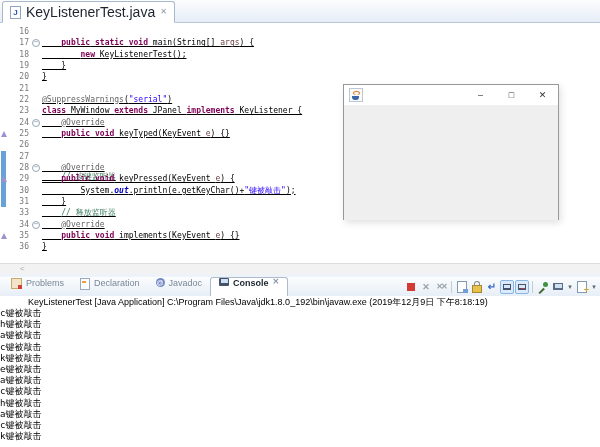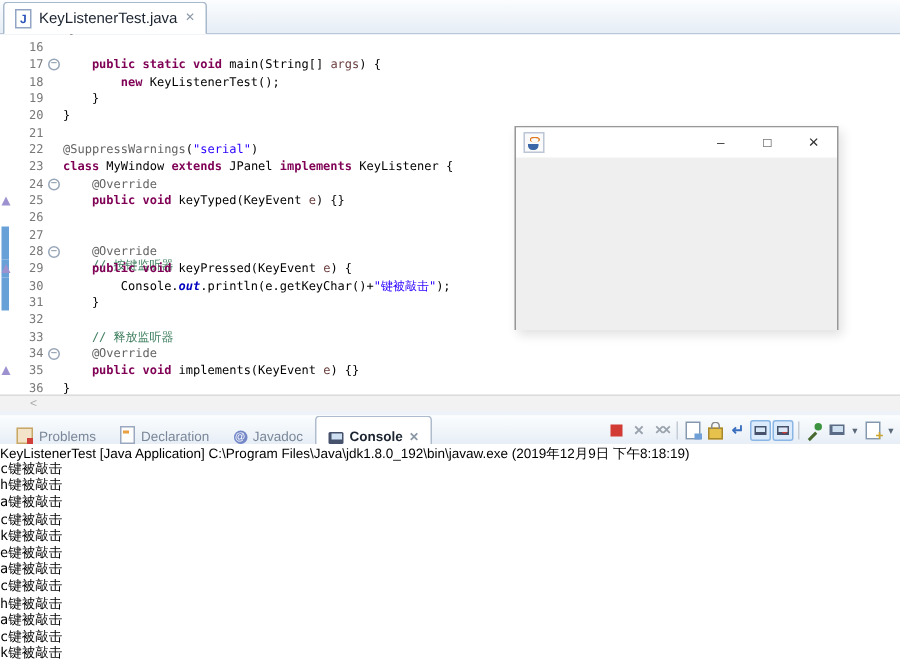--- a/index.html
+++ b/index.html
@@ -5,21 +5,21 @@
   html,body{margin:0;padding:0;background:#fff;}
   #screen{position:relative;width:600px;height:447px;overflow:hidden;background:#fff;
           font-family:"Liberation Sans",sans-serif;}
 
   
   #etabbar{position:absolute;left:0;top:0;width:600px;height:22px;
            background:linear-gradient(#fbfdfe,#e6edf6);border-bottom:1px solid #b9c8d9;}
   .etab{position:absolute;left:2px;top:1px;height:20px;background:#fff;
         border:1px solid #a9b9cc;border-bottom:1px solid #fff;border-radius:3px 3px 0 0;
         display:flex;align-items:center;gap:5px;padding:0 7px;}
-  .etab-label{font-size:10px;color:#1c2430;text-align:center;}
+  .etab-label{font-size:14px;color:#1c2430;text-align:center;}
   .tab-close{font-size:8px;color:#8b97a6;line-height:8px;}
   .fi-java{width:9px;height:11px;background:#fff;border:1px solid #93a5c4;position:relative;
            font-size:8px;font-weight:bold;color:#2a54b8;text-align:center;line-height:11px;}
 
   
   #editor{position:absolute;left:0;top:23px;width:600px;height:240px;background:#fff;
           font-family:"DejaVu Sans Mono",monospace;font-size:8px;overflow:hidden;}
   #sliver{position:absolute;left:46px;top:-1px;height:4px;overflow:hidden;
           font-family:"DejaVu Sans Mono",monospace;font-size:8px;color:#000;}
   #sliver span{display:block;margin-top:-7px;}
@@ -28,40 +28,40 @@
   .ruler{width:9px;position:relative;flex:none;}
   .diffseg{position:absolute;left:1px;top:0;bottom:0;width:5px;background:#68a0d8;}
   .ovr{position:absolute;left:1px;top:3px;width:0;height:0;
        border-left:3.5px solid transparent;border-right:3.5px solid transparent;
        border-bottom:6px solid #9e91cf;}
   .lnum{width:20px;flex:none;text-align:right;color:#787878;font-size:8px;}
   .fold-cell{width:13px;flex:none;position:relative;}
   .fc{position:absolute;left:3px;top:2px;width:8px;height:8px;box-sizing:border-box;
       border:1px solid #97a5b8;border-radius:50%;color:#7c8a9c;
       font-size:7px;line-height:5px;text-align:center;background:#fff;}
-  .code{flex:1;white-space:pre;color:#000;}
+  .code{flex:1;white-space:pre;color:#000;text-decoration:underline;}
   .hl .code,.hl .fold-cell{background:#e1eefb;margin-top:20px;}
   .c-kw{color:#7f0055;font-weight:bold;}
   .c-def{color:#000;}
   .c-str{color:#2a00ff;}
   .c-com{color:#3f7f5f;}
   .c-ann{color:#646464;text-align:center;}
   .c-sf{color:#0000c0;font-weight:bold;font-style:italic;}
   .c-par{color:#6a3e3e;}
 
   
   #ehscroll{position:absolute;left:0;top:263px;width:600px;height:11px;background:#f2f2f2;
             border-top:1px solid #dcdcdc;color:#a9a9a9;font-size:8px;line-height:10px;padding-left:20px;box-sizing:border-box;}
   #sash{position:absolute;left:0;top:274px;width:600px;height:3px;background:#eef3fa;}
 
   
   #btabbar{position:absolute;left:0;top:277px;width:600px;height:19px;
            background:linear-gradient(#fbfdfe,#e7eef6);border-bottom:1px solid #d7e0ea;}
   #btabs{position:absolute;left:3px;top:0;height:19px;display:flex;align-items:center;}
-  .btab{display:flex;align-items:flex-end;gap:4px;padding:0 8px;height:18px;font-size:9px;color:#7a8798;}
+  .btab{display:flex;align-items:flex-start;gap:4px;padding:0 8px;height:18px;font-size:9px;color:#7a8798;}
   .btab.sel{background:#fff;border:1px solid #aebccd;border-bottom:1px solid #fff;
             border-radius:3px 3px 0 0;color:#1c2430;font-weight:bold;}
   .bi{flex:none;position:relative;}
   .bi-problems{width:9px;height:9px;background:#f3e3c8;border:1px solid #c8a868;}
   .bi-problems::after{content:"";position:absolute;right:-1px;bottom:-1px;width:4px;height:4px;background:#d04038;}
   .bi-javadoc{width:9px;height:9px;border-radius:50%;background:#7488c8;color:#fff;
               font-size:7px;line-height:9px;text-align:center;}
   .bi-declaration{width:8px;height:10px;background:#fdfdfd;border:1px solid #9aa8c0;}
   .bi-declaration::after{content:"";position:absolute;left:1px;top:2px;width:4px;height:2px;background:#e8a040;}
   .bi-console{width:10px;height:8px;background:#46526c;border-radius:1px;position:relative;}
@@ -88,21 +88,21 @@
   .ti-pin::before{content:"";width:5px;height:5px;border-radius:50%;background:#3d9440;position:absolute;top:2px;right:2px;}
   .ti-pin::after{content:"";position:absolute;left:2px;bottom:2px;width:7px;height:1.5px;background:#46682f;transform:rotate(-45deg);}
   .ti-monitor::before{content:"";width:10px;height:7px;background:#5a6b85;}
   .ti-monitor::after{content:"";position:absolute;left:3.5px;top:4.5px;width:7px;height:4px;background:#cfe0f0;}
   .ti-dd{width:8px;color:#5a6878;font-size:7px;}
   .ti-newconsole::before{content:"";width:8px;height:10px;background:#fff;border:1px solid #8498b0;}
   .ti-newconsole::after{content:"+";position:absolute;right:0px;bottom:-1px;color:#caa62e;font-size:9px;font-weight:bold;}
 
   
   #console{position:absolute;left:0;top:296px;width:600px;height:151px;background:#fff;overflow:hidden;}
-  #chead{font-size:9px;color:#000;height:12px;line-height:12px;white-space:pre;}
+  #chead{font-size:9px;color:#000;height:12px;line-height:12px;white-space:pre;margin-left:28px;}
   #clines{font-family:"DejaVu Sans Mono",monospace;font-size:9px;color:#000;}
   .cline{height:11.2px;line-height:11.2px;white-space:pre;}
 
   
   #jwindow{position:absolute;left:343px;top:84px;width:216px;height:136px;background:#efefef;
            border:1px solid #989898;box-shadow:2px 3px 7px rgba(0,0,0,0.12);box-sizing:border-box;}
   .jtitle{height:20px;background:#fff;display:flex;align-items:center;padding-left:5px;border-bottom:1px solid #f0f0f0;}
   .jicon{width:12px;height:12px;background:#fafafa;border:1px solid #bcc6d6;position:relative;}
   .jicon::before{content:"";position:absolute;left:3px;top:2px;width:5px;height:3px;border:1px solid #e07820;border-radius:50%;border-bottom:none;}
   .jicon::after{content:"";position:absolute;left:2px;bottom:1px;width:7px;height:4px;background:#3a66a8;border-radius:0 0 3px 3px;}
@@ -226,35 +226,29 @@
           <div class="lnum">29</div>
           <div class="fold-cell"></div>
           <div class="code"><span class="c-def">    </span><span class="c-kw">public</span><span class="c-def"> </span><span class="c-kw">void</span><span class="c-def"> keyPressed(KeyEvent </span><span class="c-par">e</span><span class="c-def">) {</span></div>
         </div>
         <div class="erow">
           <div class="ruler">
             <div class="diffseg"></div>
           </div>
           <div class="lnum">30</div>
           <div class="fold-cell"></div>
-          <div class="code"><span class="c-def">        Console.</span><span class="c-sf">out</span><span class="c-def">.println(e.getKeyChar()+</span><span class="c-str">"键被敲击"</span><span class="c-def">);</span></div>
+          <div class="code"><span class="c-def">        System.</span><span class="c-sf">out</span><span class="c-def">.println(e.getKeyChar()+</span><span class="c-str">"键被敲击"</span><span class="c-def">);</span></div>
         </div>
         <div class="erow">
           <div class="ruler">
             <div class="diffseg"></div>
           </div>
           <div class="lnum">31</div>
           <div class="fold-cell"></div>
           <div class="code"><span class="c-def">    }</span></div>
-        </div>
-        <div class="erow">
-          <div class="ruler"></div>
-          <div class="lnum">32</div>
-          <div class="fold-cell"></div>
-          <div class="code"></div>
         </div>
         <div class="erow">
           <div class="ruler"></div>
           <div class="lnum">33</div>
           <div class="fold-cell"></div>
           <div class="code"><span class="c-def">    </span><span class="c-com">// 释放监听器</span></div>
         </div>
         <div class="erow">
           <div class="ruler"></div>
           <div class="lnum">34</div>

